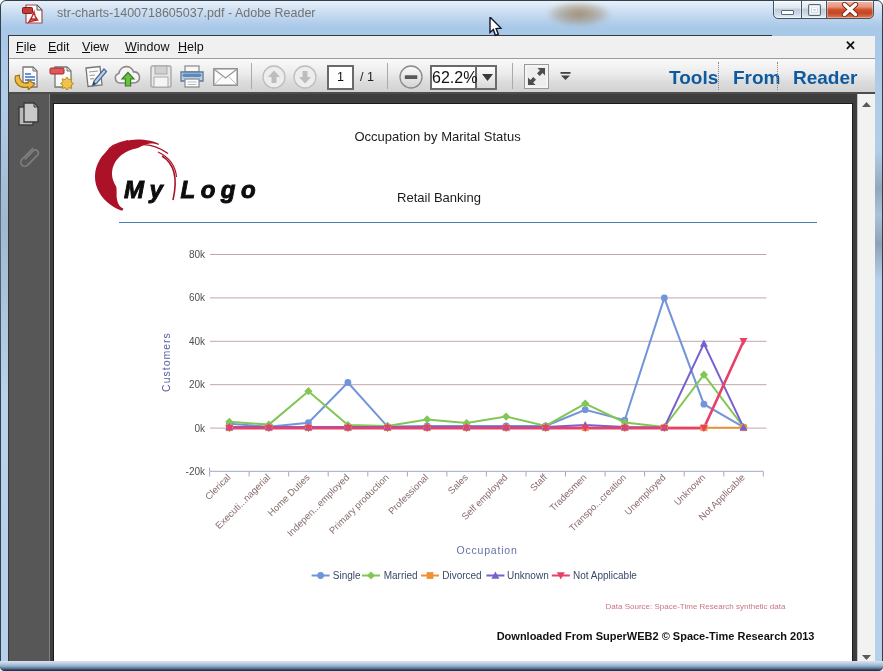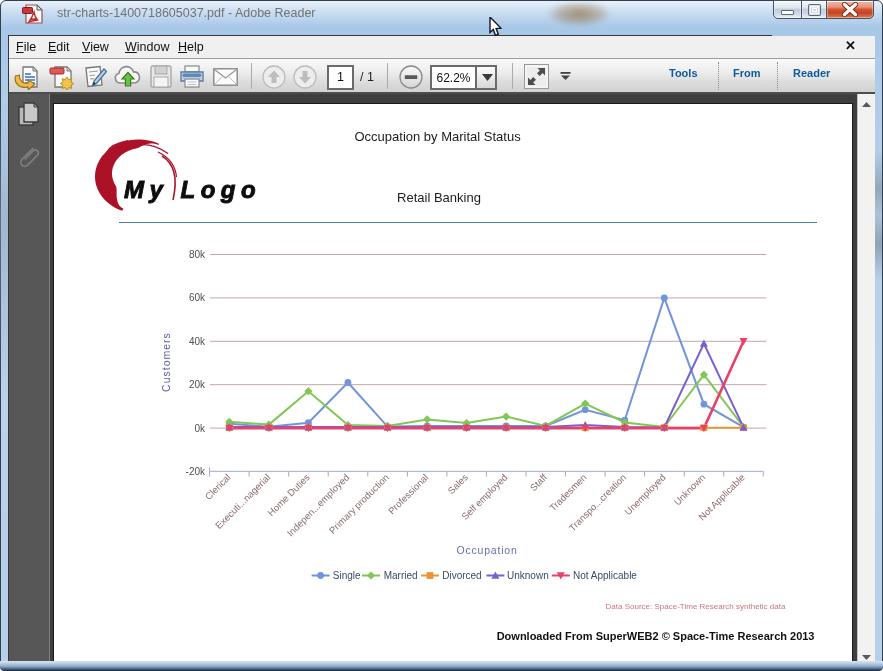--- a/index.html
+++ b/index.html
@@ -21,21 +21,21 @@
   background:linear-gradient(180deg,#f6b8a4 0%,#e8947a 35%,#d05532 50%,#c44424 70%,#e07a52 100%); }
 
 #client { position:absolute; left:8px; top:28px; width:764px; height:634px; background:#c4b5fd; border:1px solid #383838; border-bottom:none;margin-top:7px;}
 #menubar { position:absolute; left:0; top:0; width:866px; height:22px; background:#f0f0f0; font-size:12.5px; color:#101010; }
 .menu { position:absolute; top:4px; }
 .menu u { text-decoration:underline; }
 #toolbar { position:absolute; left:0; top:22px; width:866px; height:36px;
   background:linear-gradient(180deg,#fafafa 0%,#ebebeb 45%,#dcdcdc 70%,#d2d2d2 100%);
   border-top:1px solid #9c9c9c; border-bottom:2px solid #4d4d4d; }
 .tsep { position:absolute; top:4px; width:1px; height:26px; background:#aaa; }
-.tbtxt { position:absolute; top:8px; font-weight:bold; font-size:11px; color:#0e5a9e; }
+.tbtxt { position:absolute; top:8px; font-weight:bold; font-size:19px; color:#0e5a9e; }
 .dotsep { position:absolute; top:3px; width:1px; height:28px; border-left:1px dotted #888; }
 
 #content { position:absolute; left:0; top:58px; width:866px; height:574px; background:#3e3e3e;text-align:right; }
 #sidebar { position:absolute; left:0; top:0; width:41px; height:574px; background:#575757; border-right:1px solid #808080; }
 #page { position:absolute; left:44px; top:9px; width:800px; height:561px; background:#fff; border:1px solid #1a1a1a; }
 #scroll { position:absolute; left:848px; top:0; width:18px; height:574px; background:#f2f2f0; border-left:1px solid #c4c4c4; }
 
 #bottomframe { position:absolute; left:0; top:661px; width:883px; height:10px;
   background:linear-gradient(180deg,#d8e4f2 0%,#b4c9e0 30%,#8aa6c4 55%,#55718f 75%,#2c4058 90%,#1a2838 100%);
   border-radius:0 0 5px 5px; }
@@ -142,21 +142,21 @@
     <svg class="abs" style="left:387px;top:3px" width="30" height="30" viewBox="0 0 30 30">
       <circle cx="15" cy="15" r="11" fill="url(#gbtn)" stroke="#8a8a8a" stroke-width="1.3"></circle>
       <defs>
           <linearGradient id="gbtn" x1="0" y1="0" x2="0" y2="1">
             <stop offset="0" stop-color="#fbfbfb"></stop>
             <stop offset="1" stop-color="#d4d4d4"></stop>
           </linearGradient>
         </defs>
       <rect x="8.8" y="13.2" width="12.5" height="3.8" rx="0.5" fill="#595959"></rect>
     </svg>
-    <div class="abs" style="left:421px;top:6px;width:47px;height:25px;background:#fff;border:2px solid #6a6a6a;font-size:12px;color:#111;text-align:center;line-height:22px">62.2%</div>
+    <div class="abs" style="left:421px;top:6px;width:47px;height:25px;background:#fff;border:2px solid #6a6a6a;font-size:16px;color:#111;text-align:center;line-height:22px">62.2%</div>
     <div class="abs" style="left:468px;top:6px;width:20px;height:25px;background:linear-gradient(180deg,#fdfdfd,#d8d8d8);border:2px solid #6a6a6a;border-left:none"></div>
     <svg class="abs" style="left:473px;top:15px" width="11" height="8">
         <path d="M0 0 L11 0 L5.5 7 Z" fill="#3a3a3a"></path>
       </svg>
     <svg class="abs" style="left:515px;top:5px" width="25" height="25" viewBox="0 0 25 25">
       <rect x="0.5" y="0.5" width="24" height="24" fill="#ededed" stroke="#9a9a9a" stroke-width="1"></rect>
       <rect x="2" y="2" width="21" height="21" fill="none" stroke="#fbfbfb" stroke-width="1"></rect>
       <g fill="#4d4d4d">
         <path d="M4 21 L4 13.5 L6.4 15.9 L9.3 13 L12 15.7 L9.1 18.6 L11.5 21 Z"></path>
         <path d="M21 4 L21 11.5 L18.6 9.1 L15.7 12 L13 9.3 L15.9 6.4 L13.5 4 Z"></path>

